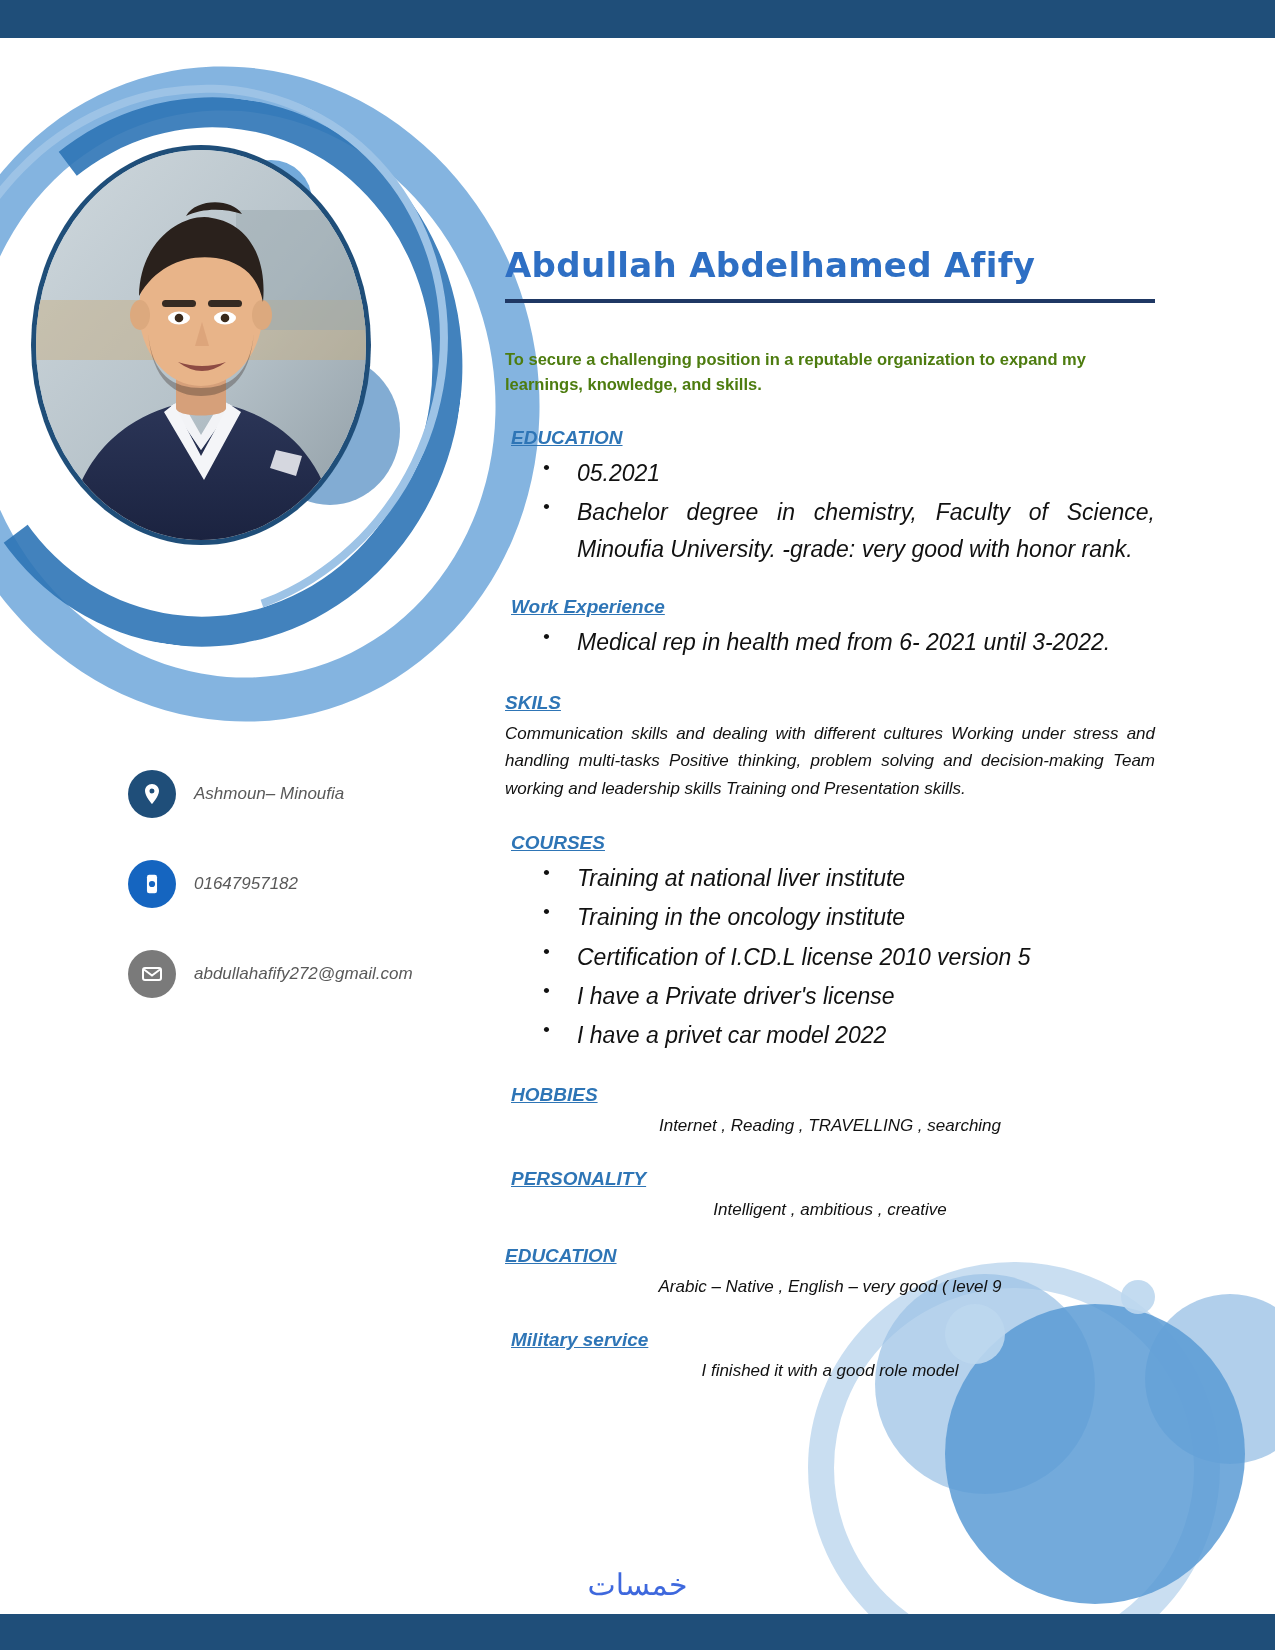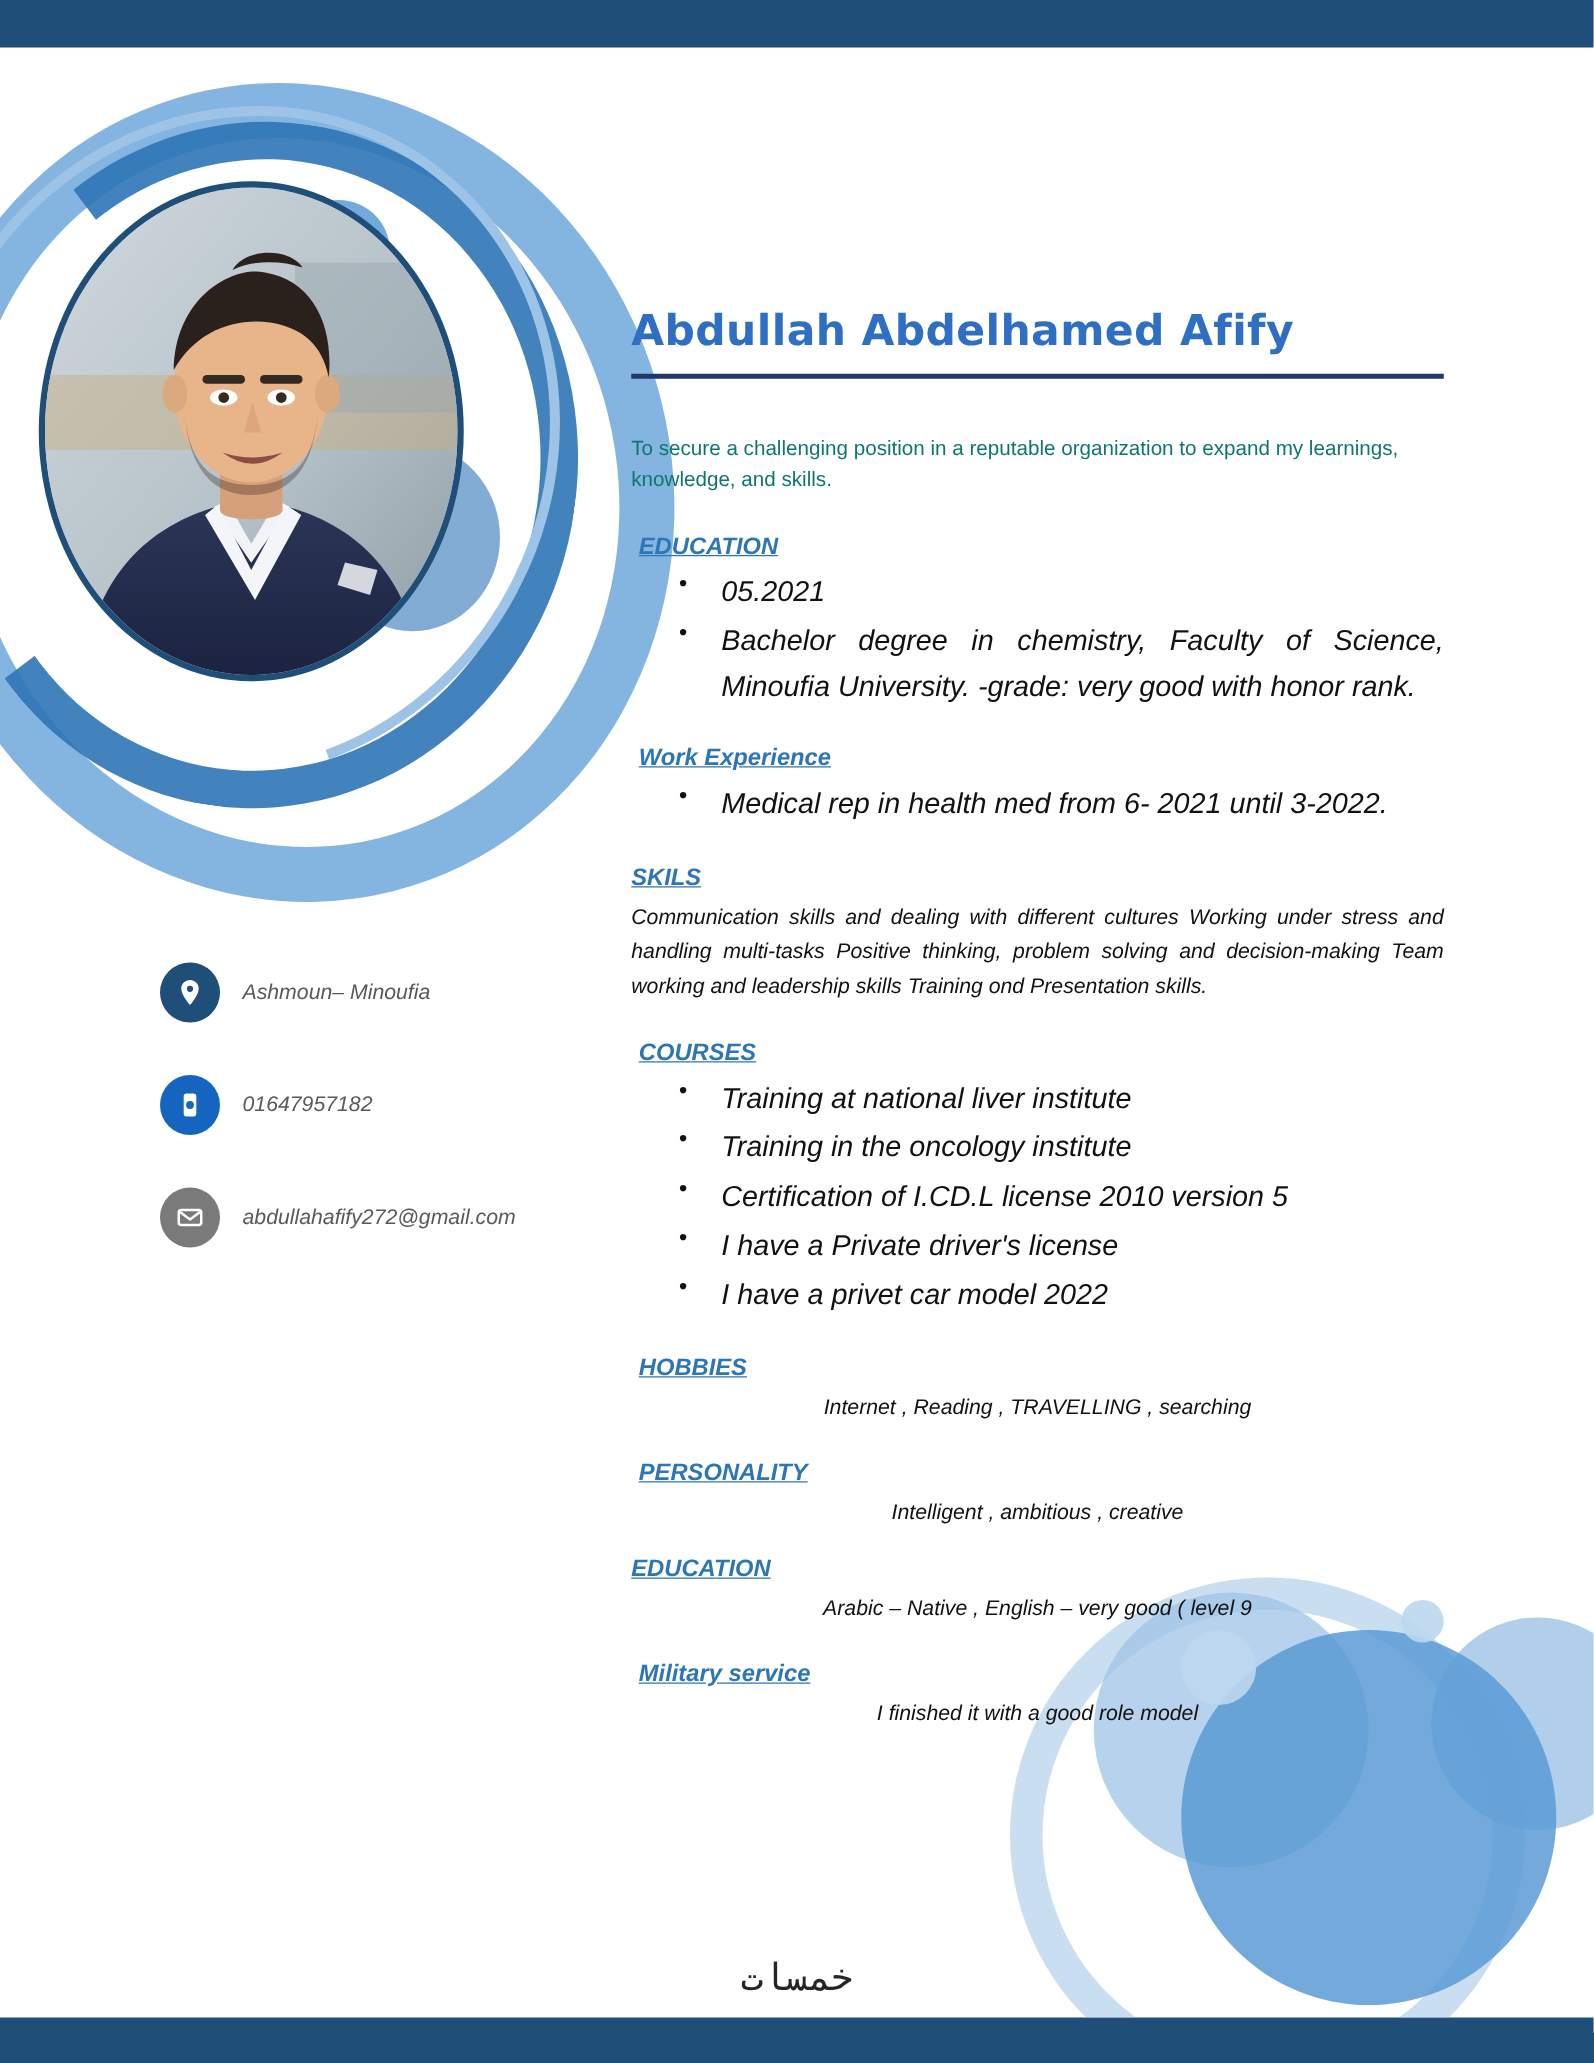--- a/index.html
+++ b/index.html
@@ -170,22 +170,22 @@
   }
   .name-rule {
     margin-top: 14px;
     height: 4px;
     background: #1f3864;
     width: 650px;
   }
   .objective {
     margin-top: 44px;
     font-size: 16.5px;
-    font-weight: normal;
-    color: #0f766e;
+    font-weight: bold;
+    color: #4d7c0f;
     line-height: 1.5;
     width: 640px;
   }
 
   .section {
     margin-top: 30px;
   }
   .sec-title {
     color: #2e75b6;
     font-size: 19px;
@@ -232,23 +232,23 @@
   .tight { margin-top: 16px; }
   .gap-sm { margin-top: 22px; }
 
   
   .watermark {
     position: absolute;
     left: 50%;
     transform: translateX(-50%);
     bottom: 48px;
     font-size: 30px;
-    color: #000000;
+    color: #1d4ed8;
     letter-spacing: 3px;
-    font-family: Liberation Mono, monospace;
+    font-family: Liberation Serif, serif;
     opacity: .85;
   }
 </style>
 </head>
 <body>
 
 <div class="top-bar"></div>
 <div class="bottom-bar"></div>
 
 <div class="brush-wrap">

